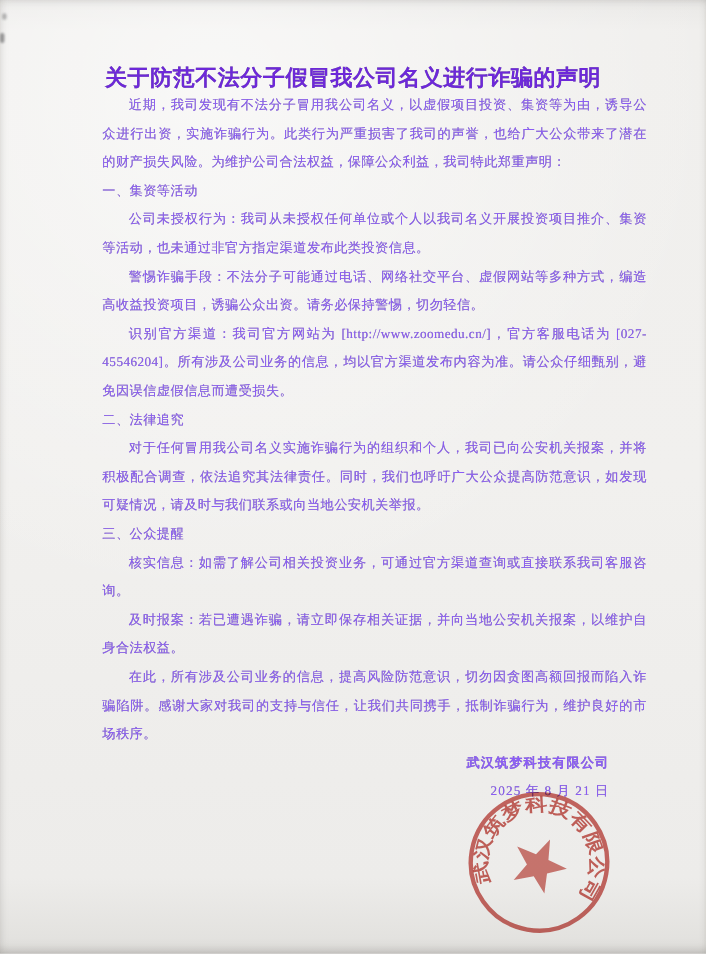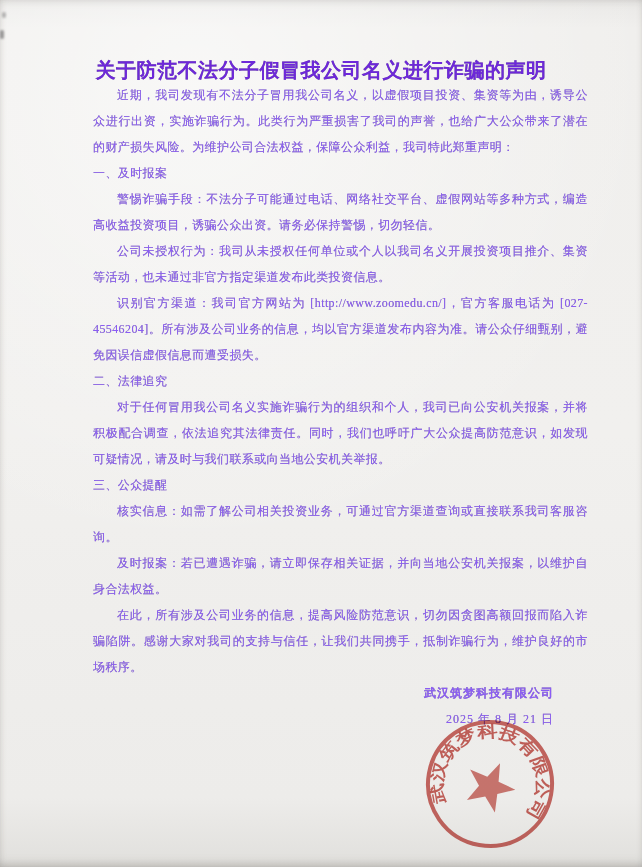--- a/index.html
+++ b/index.html
@@ -72,23 +72,23 @@
 <div class="paper"></div>
 <div class="mark-b"></div>
 <div class="mark-a"></div>
 
 <h1 class="title">关于防范不法分子假冒我公司名义进行诈骗的声明</h1>
 
 <div class="doc">
   <p class="indent">近期，我司发现有不法分子冒用我公司名义，以虚假项目投资、集资等为由，诱导公众进行出资，实施诈骗行为。此类行为严重损害了我司的声誉，也给广大公众带来了潜在的财产损失风险。为维护公司合法权益，保障公众利益，我司特此郑重声明：</p>
 
   <div>
-    <p class="heading">一、及时报案</p>
+    <p class="heading">一、集资等活动</p>
+    <p class="indent">公司未授权行为：我司从未授权任何单位或个人以我司名义开展投资项目推介、集资等活动，也未通过非官方指定渠道发布此类投资信息。</p>
     <p class="indent">警惕诈骗手段：不法分子可能通过电话、网络社交平台、虚假网站等多种方式，编造高收益投资项目，诱骗公众出资。请务必保持警惕，切勿轻信。</p>
-    <p class="indent">公司未授权行为：我司从未授权任何单位或个人以我司名义开展投资项目推介、集资等活动，也未通过非官方指定渠道发布此类投资信息。</p>
     <p class="indent">识别官方渠道：我司官方网站为 [http://www.zoomedu.cn/]，官方客服电话为 [027-45546204]。所有涉及公司业务的信息，均以官方渠道发布内容为准。请公众仔细甄别，避免因误信虚假信息而遭受损失。</p>
   </div>
 
   <div>
     <p class="heading">二、法律追究</p>
     <p class="indent">对于任何冒用我公司名义实施诈骗行为的组织和个人，我司已向公安机关报案，并将积极配合调查，依法追究其法律责任。同时，我们也呼吁广大公众提高防范意识，如发现可疑情况，请及时与我们联系或向当地公安机关举报。</p>
   </div>
 
   <div>
     <p class="heading">三、公众提醒</p>

